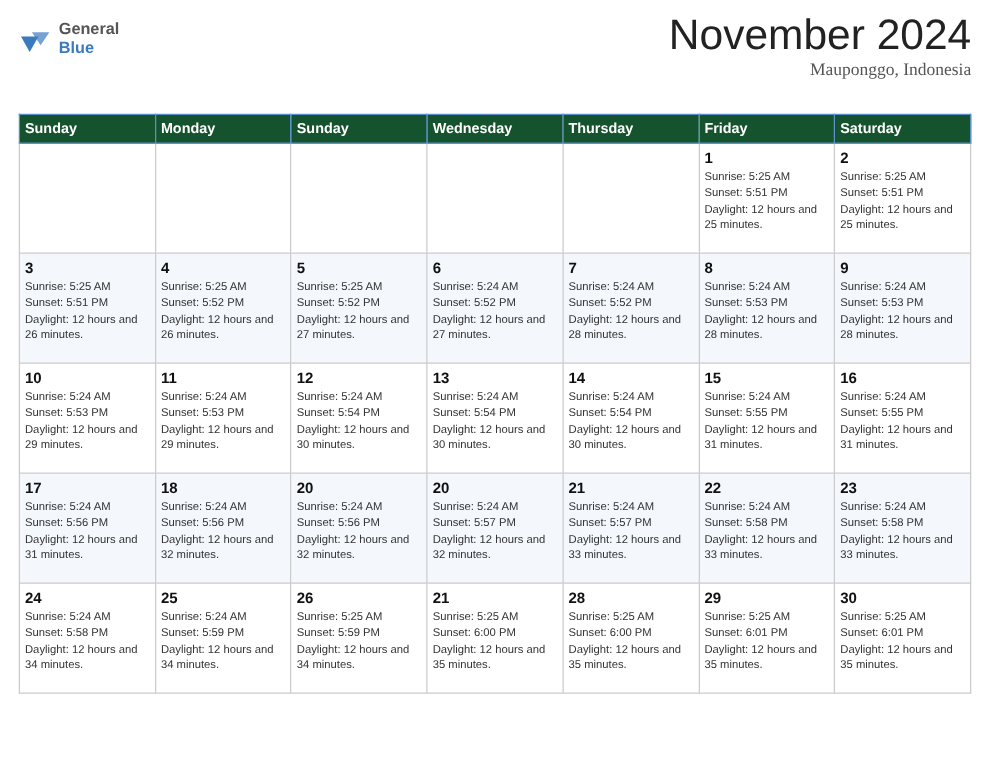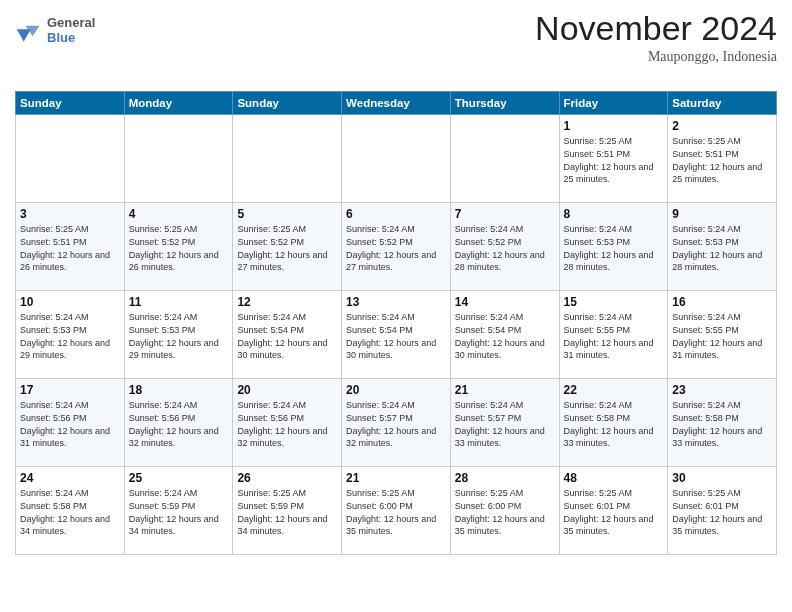--- a/index.html
+++ b/index.html
@@ -49,21 +49,21 @@
       color: #555;
       margin-top: 2px;
       font-family: Liberation Serif, serif;
     }
     table {
       width: 100%;
       border-collapse: collapse;
       table-layout: fixed;
     }
     thead tr th {
-      background-color: #0369a1;
+      background-color: #14532d;
       color: #fff;
       font-size: 11.5px;
       font-weight: bold;
       padding: 5px 4px;
       text-align: left;
       border: 1px solid #5a8fc9;
     }
     tbody tr td {
       vertical-align: top;
       padding: 4px 4px 4px 4px;
@@ -302,21 +302,21 @@
 Sunset: 6:00 PM
 Daylight: 12 hours and 35 minutes.</div>
         </td>
         <td>
           <span class="day-number">28</span>
           <div class="cell-info" style="white-space: pre-line;">Sunrise: 5:25 AM
 Sunset: 6:00 PM
 Daylight: 12 hours and 35 minutes.</div>
         </td>
         <td>
-          <span class="day-number">48</span>
+          <span class="day-number">29</span>
           <div class="cell-info" style="white-space: pre-line;">Sunrise: 5:25 AM
 Sunset: 6:01 PM
 Daylight: 12 hours and 35 minutes.</div>
         </td>
         <td>
           <span class="day-number">30</span>
           <div class="cell-info" style="white-space: pre-line;">Sunrise: 5:25 AM
 Sunset: 6:01 PM
 Daylight: 12 hours and 35 minutes.</div>
         </td>

